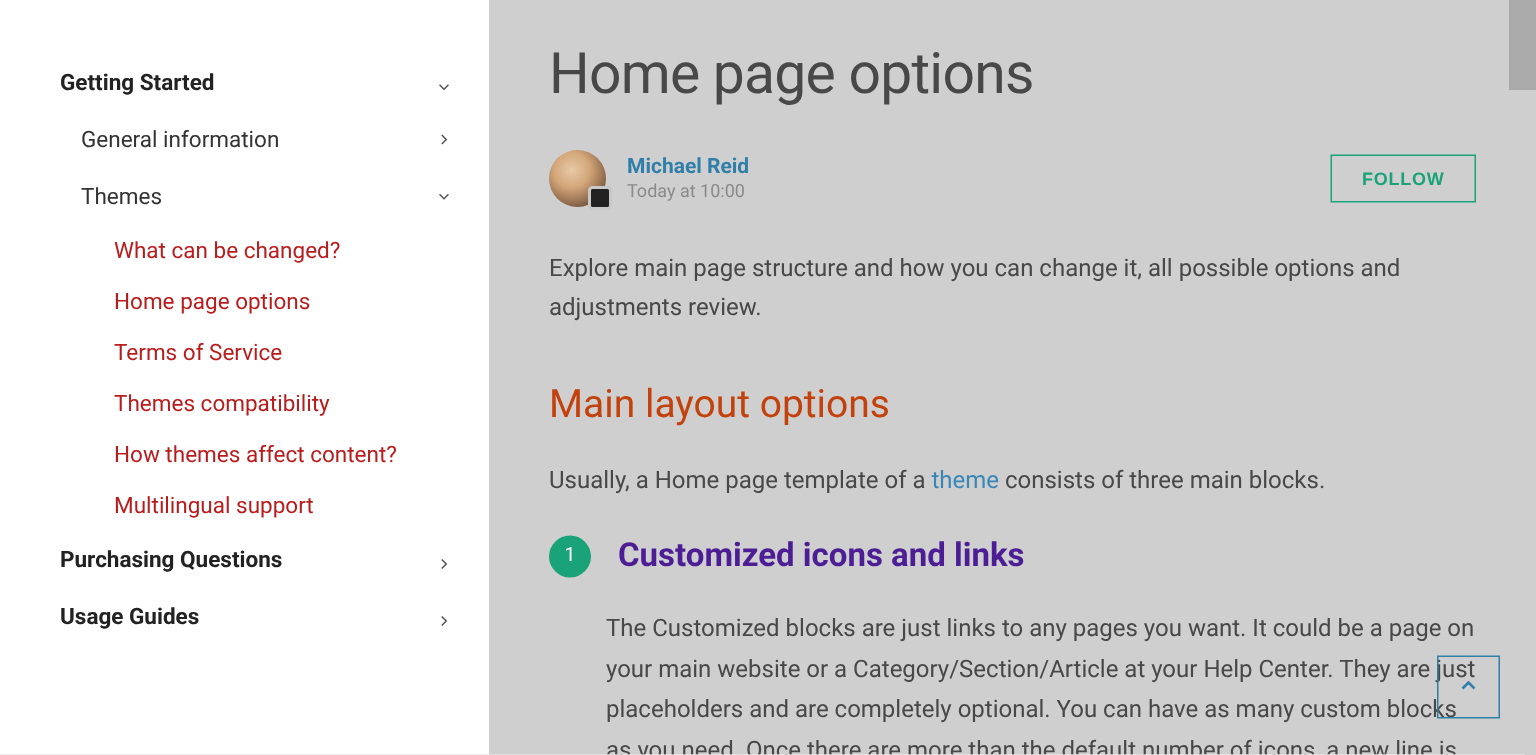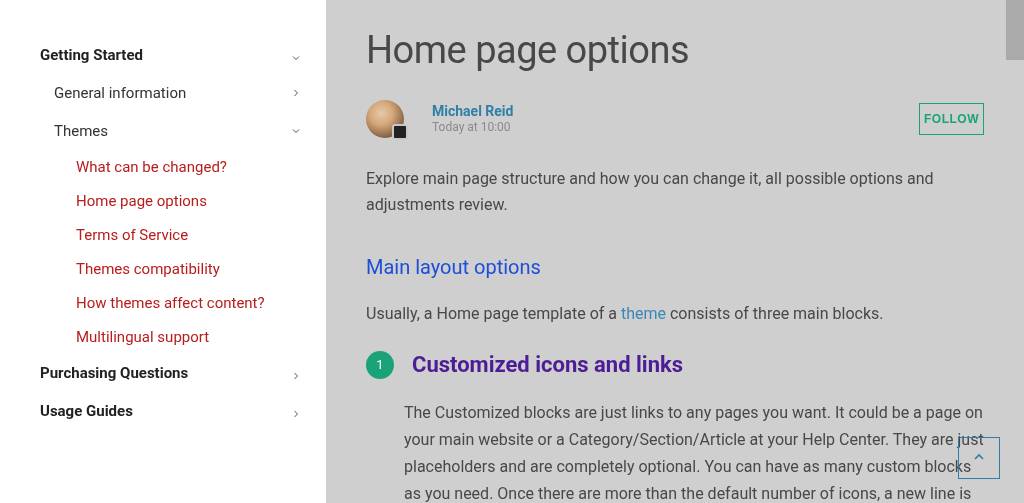--- a/index.html
+++ b/index.html
@@ -11,30 +11,30 @@
 .nav-section { margin-bottom: 0; }
 .nav-title { display: flex; justify-content: space-between; align-items: flex-end; font-weight: 700; font-size: 15px; color: #222; padding: 10px 0; cursor: pointer; }
 .nav-item { display: flex; justify-content: space-between; align-items: center; font-size: 15px; color: #333; padding: 10px 0 10px 14px; cursor: pointer; gap: 20px; }
 .nav-subitem { font-size: 15px; color: #b91c1c; padding: 8px 0 8px 36px; cursor: pointer; }
 .chev { width: 12px; height: 12px; display: inline-flex; align-items: center; justify-content: center; color: #555; }
 .chev svg { width: 12px; height: 12px; stroke: currentColor; stroke-width: 2; fill: none; }
 
 .page-title { font-size: 38px; font-weight: 400; color: #484848; margin-bottom: 28px; letter-spacing: -0.5px; }
 
 .author-row { display: flex; align-items: center; justify-content: space-between; margin-bottom: 28px; }
-.author-left { display: flex; align-items: center; gap: 28px; }
+.author-left { display: flex; align-items: center; gap: 14px; }
 .avatar-wrap { position: relative; width: 38px; height: 38px; }
 .avatar { width: 38px; height: 38px; border-radius: 50%; background: radial-gradient(circle at 40% 35%, #e8c9a8 0%, #d4a77a 35%, #8a6648 70%, #3a2a1a 100%); }
 .badge { position: absolute; bottom: -2px; right: -4px; width: 16px; height: 16px; background: #222; border-radius: 3px; border: 2px solid #c8c8c8; }
 .author-name { color: #2f7fa8; font-weight: 700; font-size: 14px; line-height: 1.3; }
 .author-time { color: #8a8a8a; font-size: 12px; line-height: 1.3; }
-.follow-btn { border: 1px solid #1aa378; color: #1aa378; background: transparent; font-weight: 700; font-size: 12px; letter-spacing: 0.5px; padding: 8px 4px; cursor: pointer; }
+.follow-btn { border: 1px solid #1aa378; color: #1aa378; background: transparent; font-weight: 700; font-size: 12px; letter-spacing: 0.5px; padding: 8px 20px; cursor: pointer; }
 
 .intro { font-size: 16px; color: #484848; line-height: 1.6; margin-bottom: 38px; }
-.h2 { font-size: 20px; font-weight: 400; color: #1d4ed8; margin-bottom: 22px; }
+.h2 { font-size: 26px; font-weight: 400; color: #c2410c; margin-bottom: 22px; }
 .body-text { font-size: 16px; color: #484848; line-height: 1.6; }
 .body-text .link { color: #3a87b7; margin-top: 12px; }
 .body-text strong { font-weight: 400; }
 
 .step-row { display: flex; align-items: center; gap: 18px; margin-top: 24px; margin-bottom: 20px; }
 .step-num { width: 28px; height: 28px; border-radius: 50%; background: #1aa378; color: #fff; font-size: 13px; font-weight: 400; display: flex; align-items: center; justify-content: center; }
 .step-title { font-size: 22px; font-weight: 700; color: #4c1d95; }
 .step-body { font-size: 16px; color: #484848; line-height: 1.7; padding-left: 38px; }
 
 .scroll-top { position: absolute; right: 24px; bottom: 24px; width: 42px; height: 42px; border: 1.5px solid #2f7fa8; background: transparent; display: flex; align-items: center; justify-content: center; color: #2f7fa8; cursor: pointer; }

